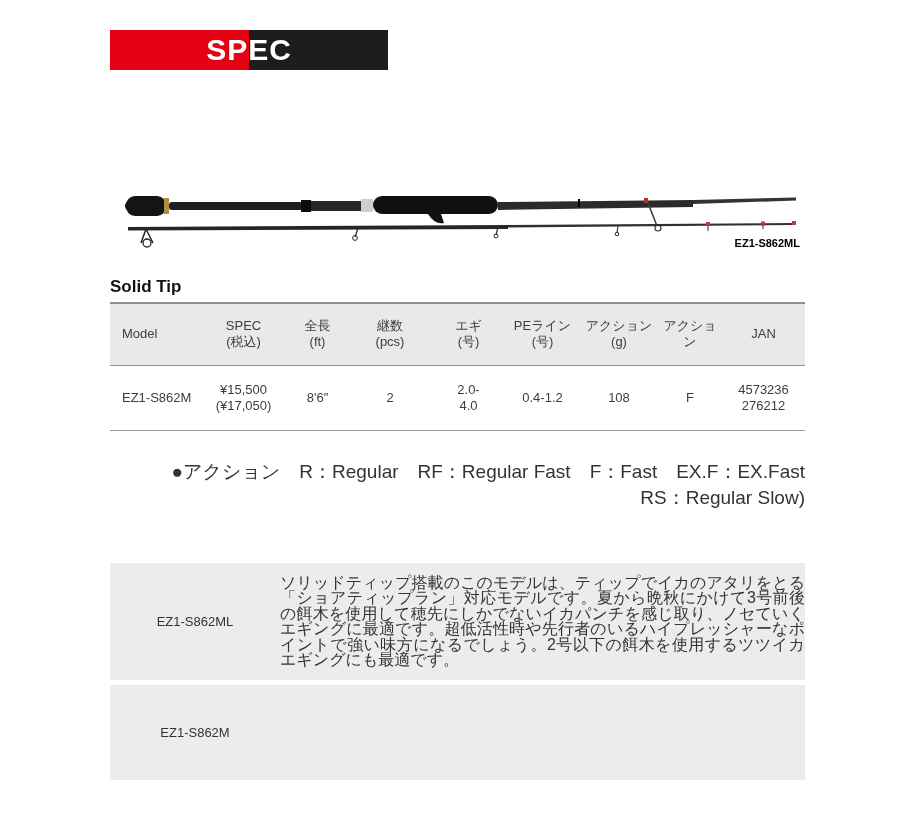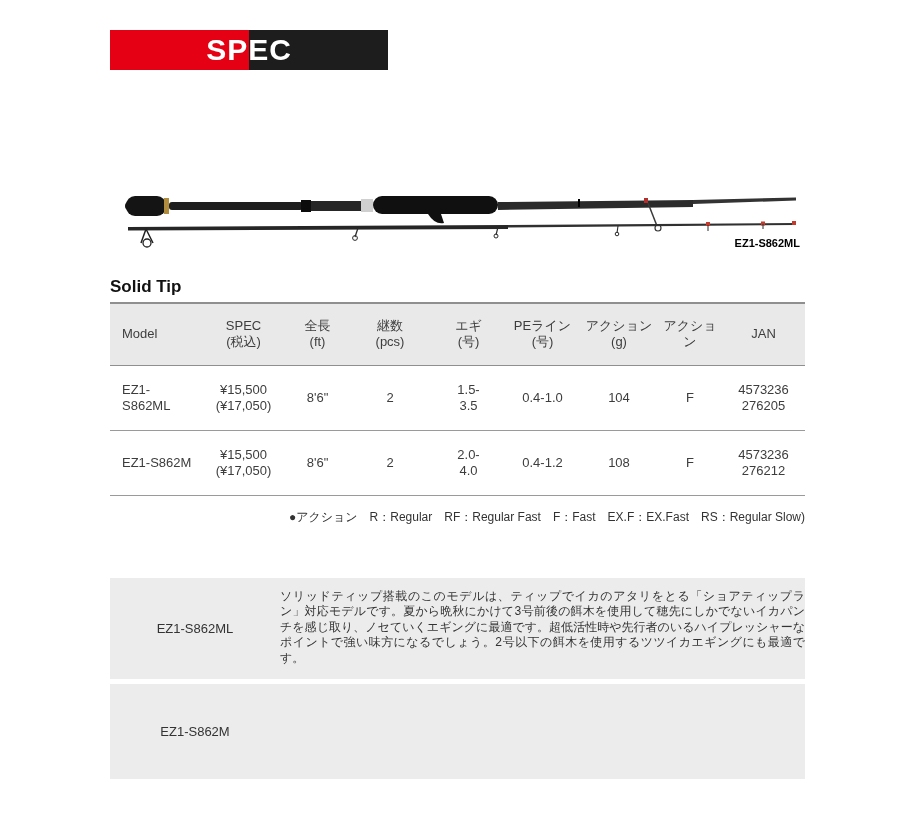--- a/index.html
+++ b/index.html
@@ -38,35 +38,34 @@
     border-top: 2px solid #8f8f8f; border-bottom: 1px solid #8f8f8f;
     text-align: center; vertical-align: middle; white-space: pre-line; line-height: 16px;
   }
   table.spec th.col-model { text-align: left; padding-left: 12px; }
   table.spec td {
     background: #fff; height: 65px; text-align: center; vertical-align: middle;
     border-bottom: 1px solid #9a9a9a; white-space: pre-line; line-height: 16px;
   }
   table.spec td.cell-model { text-align: left; padding-left: 12px; }
   .action-note {
-    margin-top: 13px; text-align: right; font-size: 12px; color: #333;
+    margin-top: 28px; text-align: right; font-size: 19px; color: #333;
   }
   .descriptions { margin-top: 52px; }
   .desc-block {
     display: flex; align-items: center;
     background: #ececec; min-height: 95px; margin-bottom: 5px;
     padding: 12px 0;
   }
   .desc-model {
     flex: 0 0 170px; text-align: center; font-size: 13px; color: #333;
   }
   .desc-text {
-    flex: 1; padding-right: 0; font-size: 12px; line-height: 15.5px; color: #333;
+    flex: 1; padding-right: 0; font-size: 16px; line-height: 15.5px; color: #333;
     text-align: justify;
-    font-family: Liberation Mono, monospace;
   }
 </style>
 </head>
 <body>
 
 <div class="page">
 
   <div class="banner">
     <span class="banner-label">SPEC</span>
   </div>
@@ -139,35 +138,20 @@
           <th>PEライン
 (号)</th>
           <th>アクション
 (g)</th>
           <th>アクション</th>
           <th>JAN</th>
         </tr>
       </thead>
       <tbody>
         <tr>
-          <td class="cell-model">EZ1-
-S862ML</td>
-          <td>¥15,500
-(¥17,050)</td>
-          <td>8'6"</td>
-          <td>2</td>
-          <td>1.5-
-3.5</td>
-          <td>0.4-1.0</td>
-          <td>104</td>
-          <td>F</td>
-          <td>4573236
-276205</td>
-        </tr>
-        <tr>
           <td class="cell-model">EZ1-S862M</td>
           <td>¥15,500
 (¥17,050)</td>
           <td>8'6"</td>
           <td>2</td>
           <td>2.0-
 4.0</td>
           <td>0.4-1.2</td>
           <td>108</td>
           <td>F</td>

